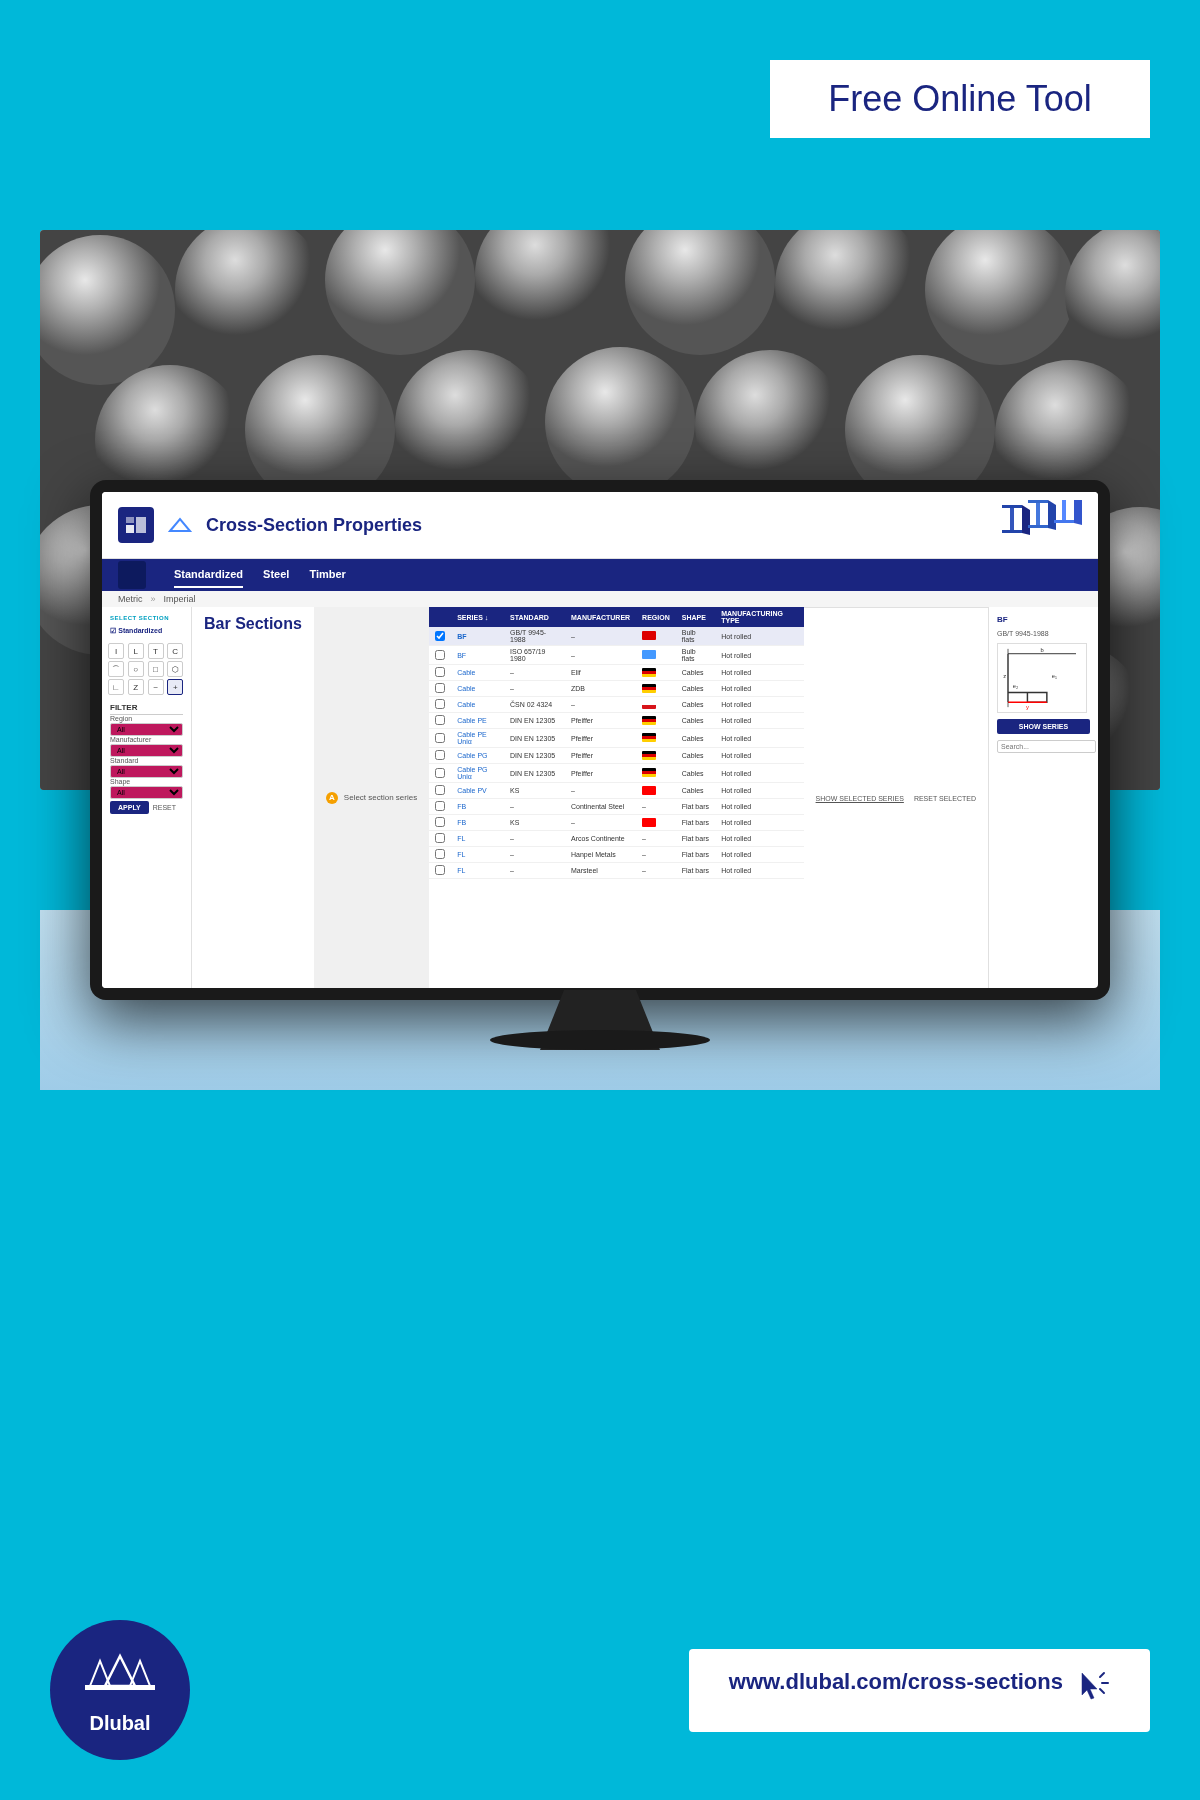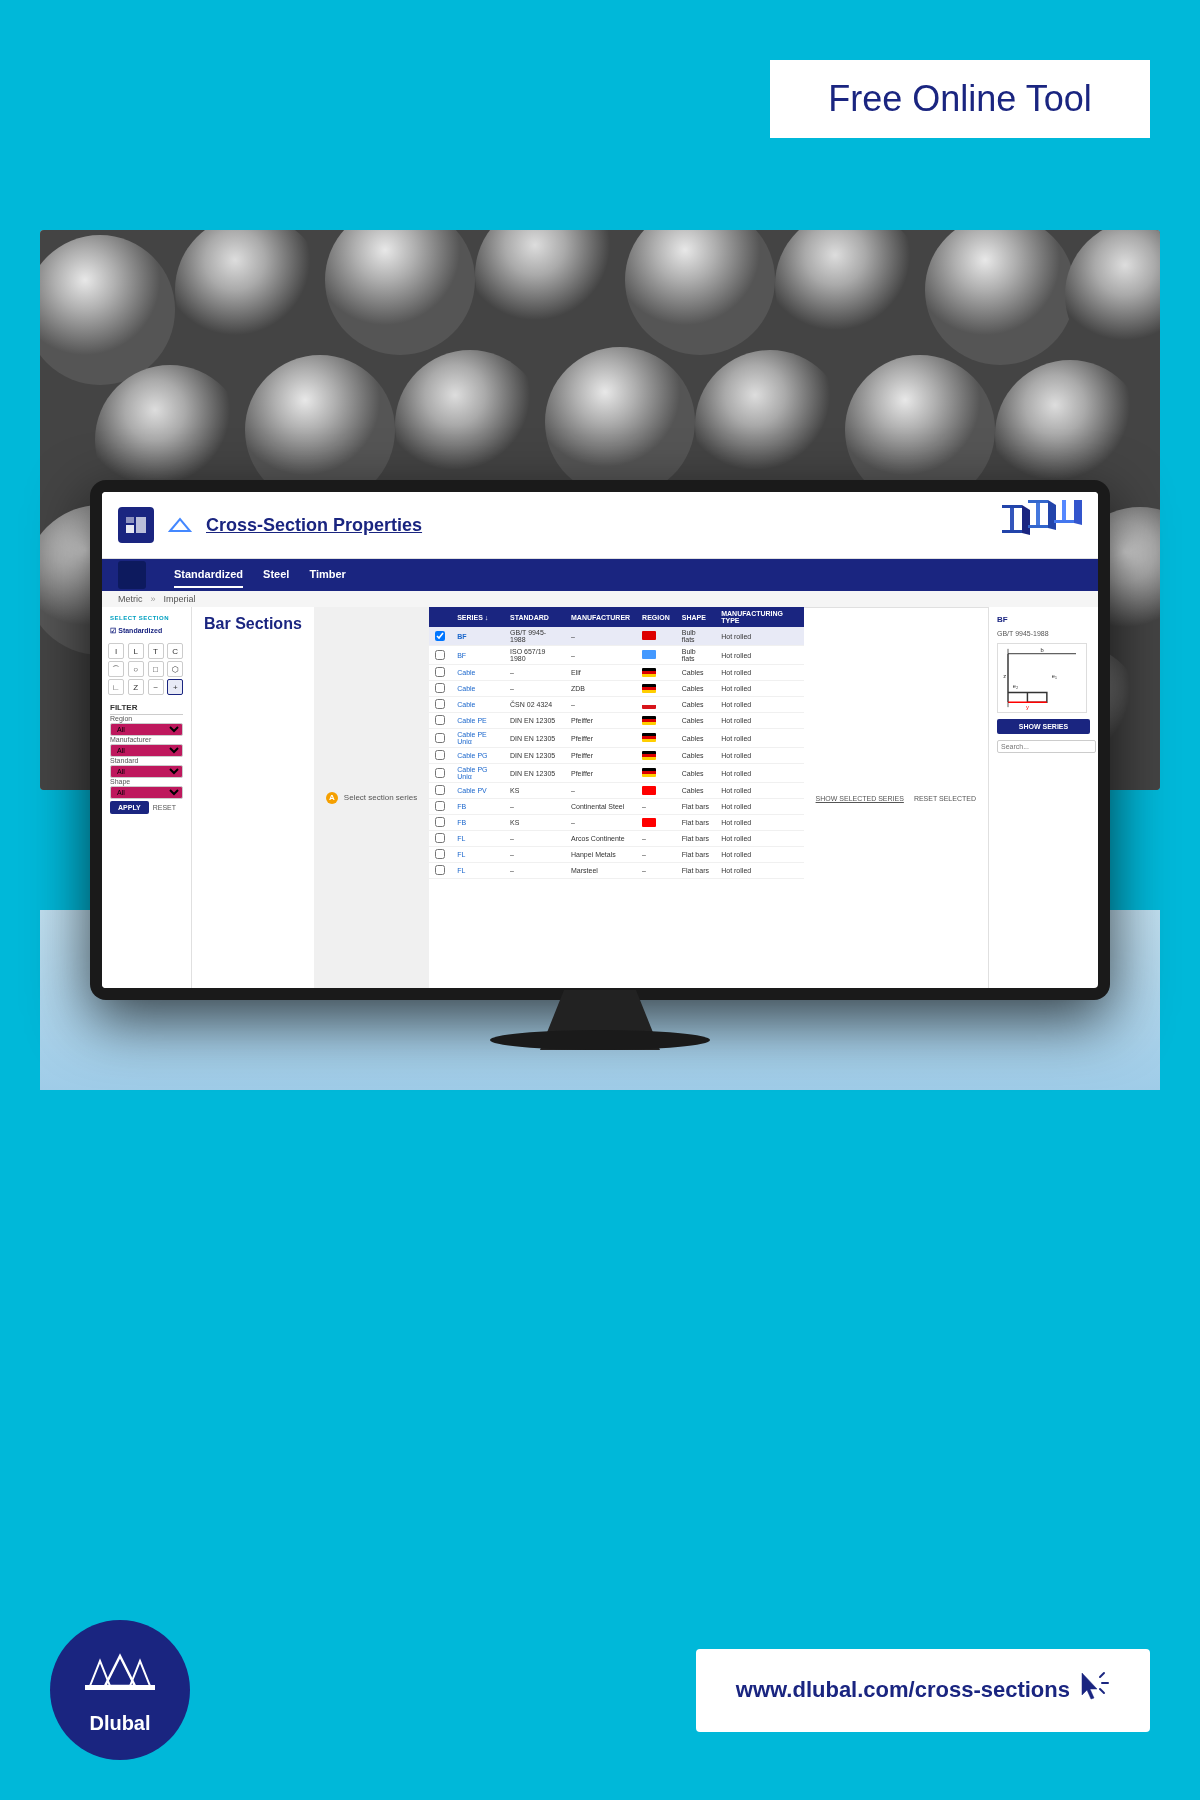--- a/index.html
+++ b/index.html
@@ -167,21 +167,20 @@
       flex-shrink: 0;
     }
     .app-logo-box svg {
       width: 24px;
       height: 24px;
     }
     .app-title-text {
       font-size: 18px;
       font-weight: 700;
       color: #1a2580;
-      text-decoration: underline;
     }
     .app-3d-shape {
       margin-left: auto;
       display: flex;
       gap: 4px;
     }
 
     
     .app-nav {
       background: #1a2580;
@@ -499,22 +498,22 @@
       font-size: 20px;
       font-weight: 700;
       margin-top: 6px;
     }
     .website-badge {
       margin-left: auto;
       background: white;
       padding: 20px 40px;
       border-radius: 4px;
       display: flex;
-      align-items: center;
-      gap: 4px;
+      align-items: flex-start;
+      gap: 11px;
     }
     .website-url {
       font-size: 22px;
       font-weight: 700;
       color: #1a2580;
     }
     .cursor-icon {
       color: #1a2580;
       font-size: 28px;
     }

